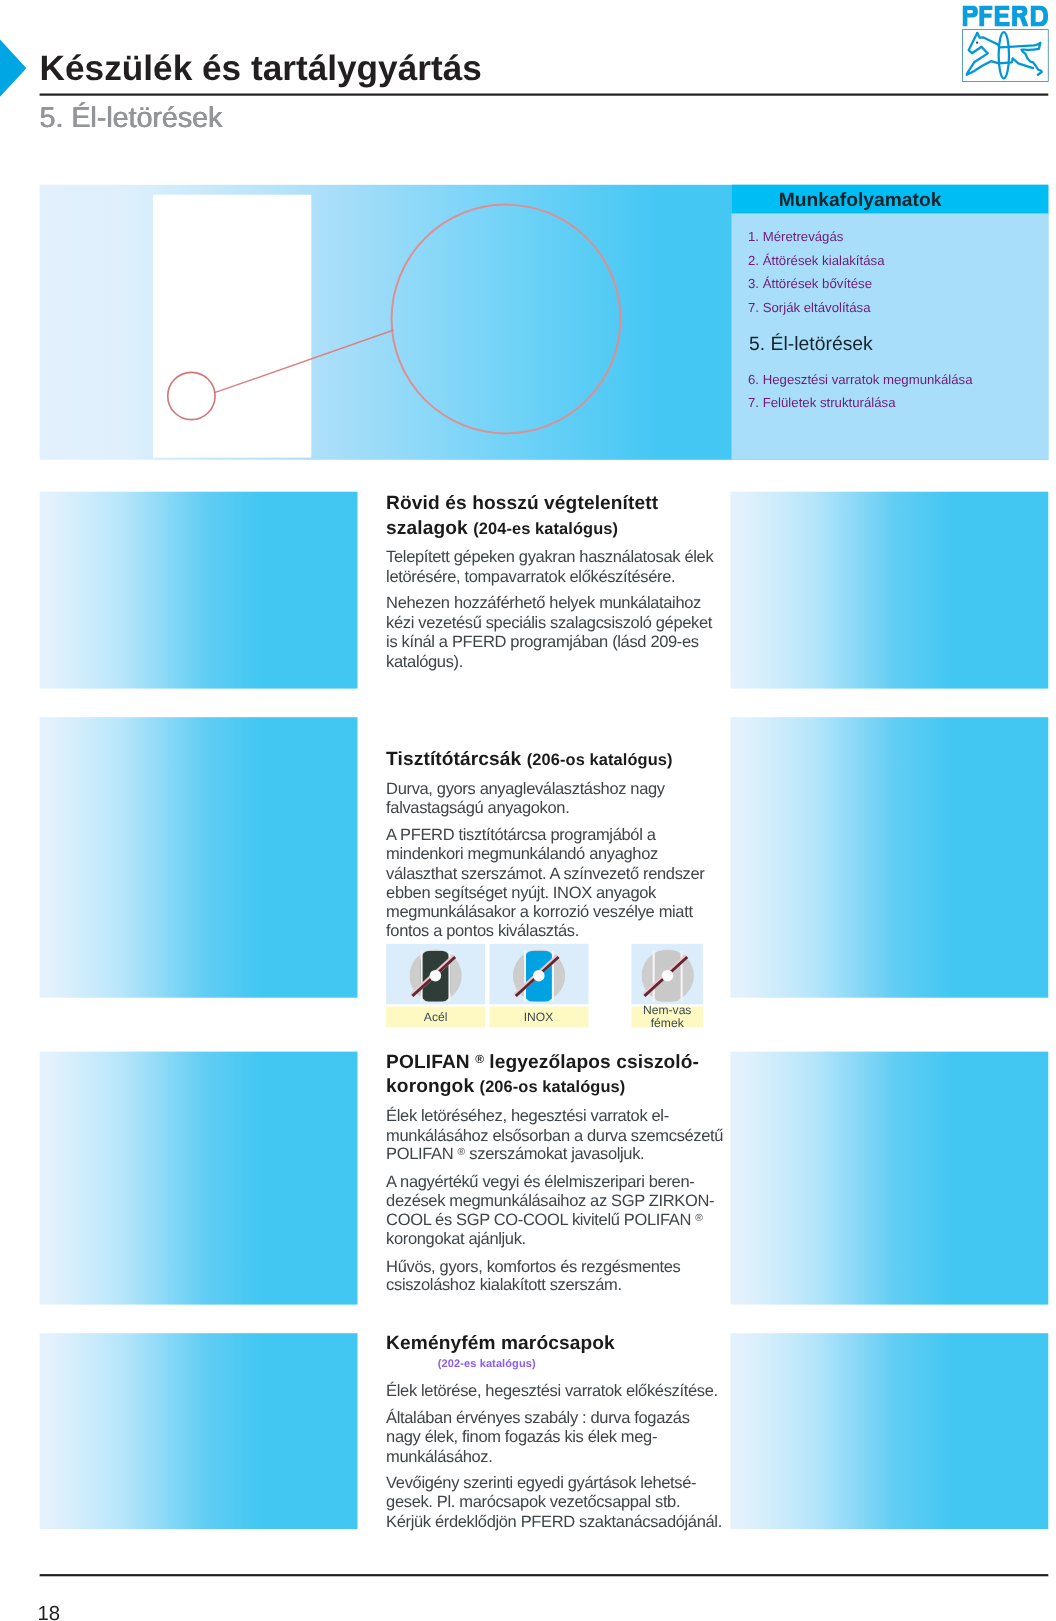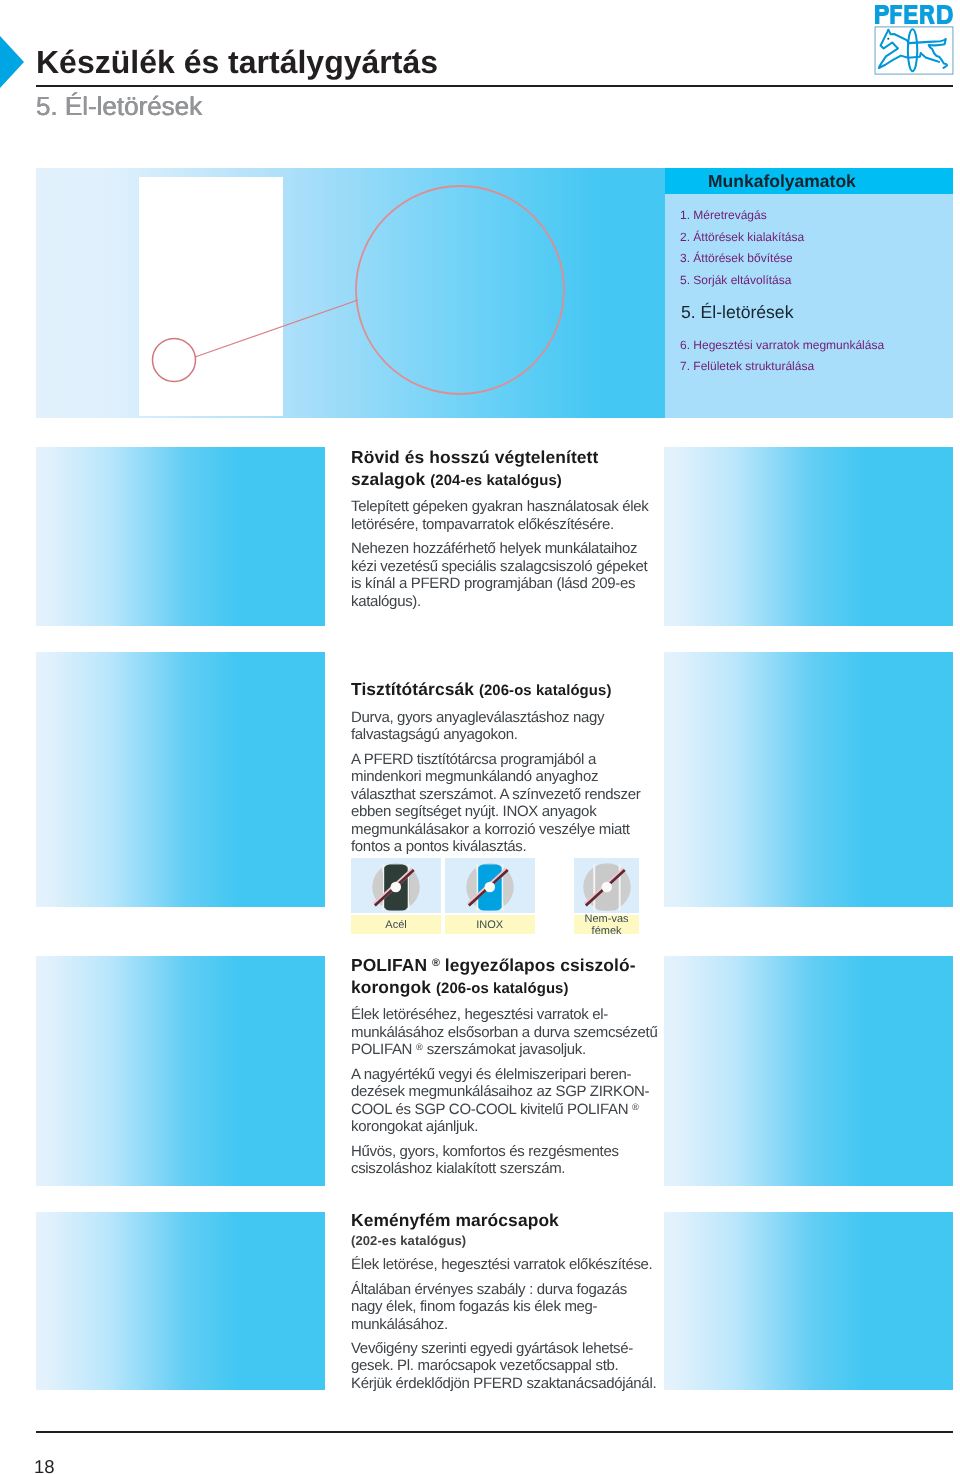--- a/index.html
+++ b/index.html
@@ -40,21 +40,21 @@
   
   .band{position:absolute;left:36px;width:289px;
      background:linear-gradient(to right,#e4f2fc 0%,#e2f1fc 4%,#b8e6fb 25.6%,#63cdf4 51.5%,#41c7f2 70%,#41c7f2 100%);}
   .band.r{left:664px;width:289px;}
 
   .col{position:absolute;left:351px;width:320px;}
   .col span{white-space:nowrap;}
   .reg{font-size:0.62em;vertical-align:0.42em;line-height:0;letter-spacing:0;}
   h2.sec{font-size:17.4px;font-weight:700;color:#1a1a1a;line-height:21.5px;letter-spacing:0.1px;}
   h2.sec .cat{font-size:14.9px;font-weight:700;letter-spacing:0.1px;}
-  .catline{display:block;font-size:13px;font-weight:700;color:#404040;letter-spacing:0.1px;line-height:18.3px;}
+  .catline{display:block;font-size:10px;font-weight:700;color:#8b5cf6;letter-spacing:0.1px;line-height:18.3px;margin-left:47px;}
   p.body{font-size:15px;font-weight:400;color:#3f4448;line-height:17.42px;letter-spacing:-0.32px;margin-top:6.4px;}
   p.body + p.body{margin-top:7.1px;}
 
   
   .mats{position:absolute;left:351px;top:858px;width:288px;display:flex;}
   .mat{width:93px;margin-right:3.5px;}
   .mat:last-child{width:103px;margin-right:0;padding-left:36px;}
   .mat .ic{height:55px;background:#dbedfa;display:flex;align-items:center;justify-content:center;padding-top:2px;}
   .mat .lbl{height:19px;margin-top:2px;background:#fef9c3;font-size:11px;color:#3b4a52;
      display:flex;align-items:center;justify-content:center;letter-spacing:0px;text-align:center;}
@@ -118,21 +118,21 @@
       <circle cx="138" cy="192" r="21.5" fill="none" stroke="#d1777c" stroke-width="1.5"></circle>
     </svg>
     <div class="proc">
       <div class="proc-hd">
         <span>Munkafolyamatok</span>
       </div>
       <ol>
           <li>1. Méretrevágás</li>
           <li>2. Áttörések kialakítása</li>
           <li>3. Áttörések bővítése</li>
-          <li>5. Sorják eltávolítása</li>
+          <li>7. Sorják eltávolítása</li>
           <li class="cur">5. Él-letörések</li>
           <li>6. Hegesztési varratok megmunkálása</li>
           <li>7. Felületek strukturálása</li>
         </ol>
     </div>
   </div>
 
   <div class="band" style="top: 447px; height: 179px;"></div>
   <div class="band r" style="top: 447px; height: 179px;"></div>
   <div class="band" style="top: 652px; height: 255px;"></div>

